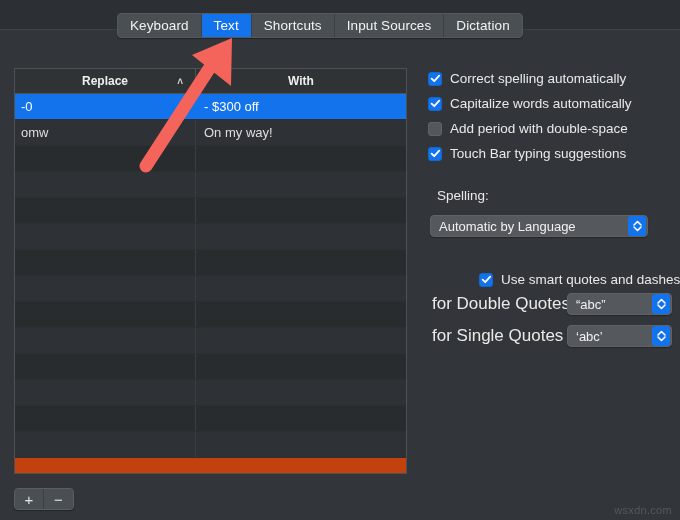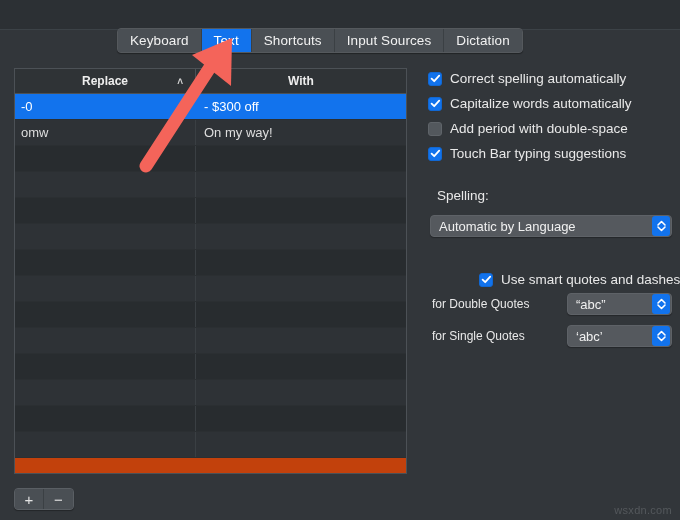--- a/index.html
+++ b/index.html
@@ -23,21 +23,21 @@
     position: absolute;
     left: 0; top: 0;
     width: 680px; height: 30px;
     background: #2c3034;
     border-bottom: 1px solid #3c4247;
   }
 
   
   #tabbar {
     position: absolute;
-    left: 117px; top: 28px;
+    left: 117px; top: 13px;
     height: 25px;
     display: flex;
     border: 1px solid #55595d;
     border-radius: 4px;
     overflow: hidden;
     background: #4a4f54;
     box-shadow: 0 1px 1px rgba(0,0,0,0.35);
   }
   .tab {
     display: flex;
@@ -211,34 +211,34 @@
     align-items: center;
     justify-content: center;
     flex: 0 0 18px;
   }
   .popup-arrows svg { display: block; }
 
   #spelling-label { position: absolute; left: 430px; top: 188px; margin-left: 7px; }
   #spelling-popup {
     position: absolute;
     left: 430px; top: 215px;
-    width: 242px;
+    width: 218px;
   }
 
   #smartquotes-row { position: absolute; left: 447px; top: 267px; padding-left: 32px; }
 
   .quote-row {
     position: absolute;
     display: flex;
     align-items: center;
   }
   #dq-row { left: 432px; top: 293px; }
   #sq-row { left: 432px; top: 325px; }
   .quote-label {
-    font-size: 12px;
+    font-size: 17px;
     color: #e9e9e9;
     width: 135px;
     white-space: nowrap;
   }
   .quote-popup { width: 105px; }
 
   
   #red-arrow {
     position: absolute;
     left: 110px; top: 28px;

